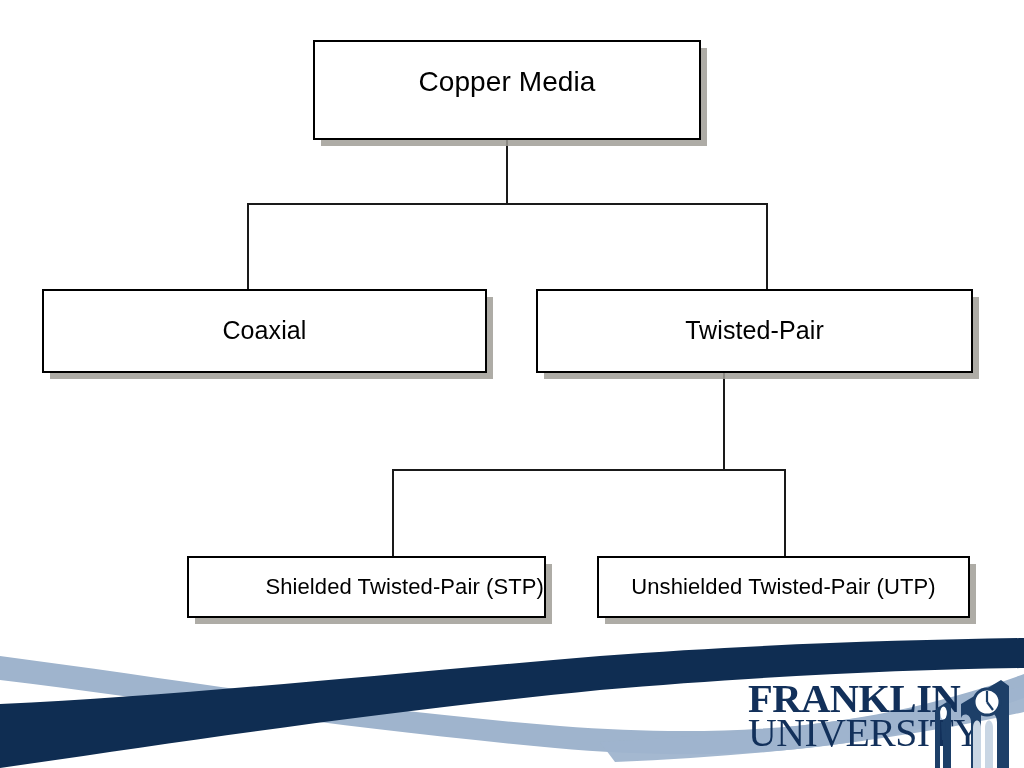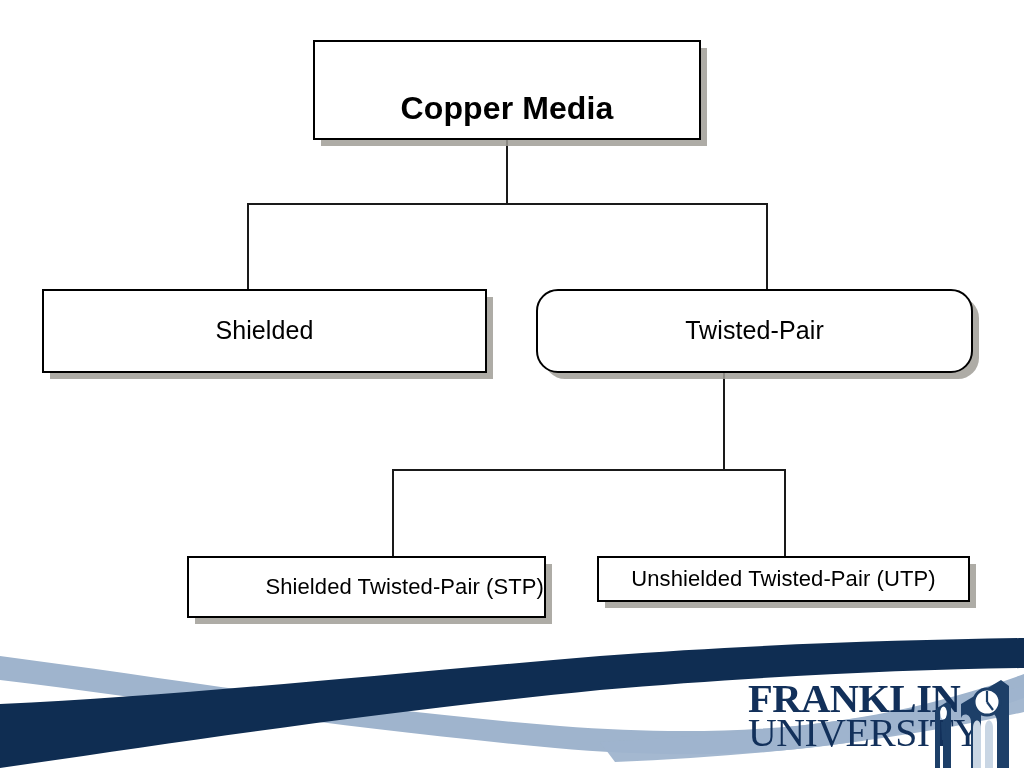--- a/index.html
+++ b/index.html
@@ -47,56 +47,54 @@
   
   #node-root {
     left: 313px;
     top: 40px;
     width: 388px;
     height: 100px;
     align-items: flex-start;
     padding-top: 25px;
   }
   #node-root .node-label {
-    font-size: 32px;
-    font-weight: bold;
-    margin-top: 24px;
+    font-size: 28px;
+    font-weight: normal;
   }
 
   #node-coaxial {
     left: 42px;
     top: 289px;
     width: 445px;
     height: 84px;
   }
   #node-coaxial .node-label { font-size: 25px; font-weight: normal; }
 
   #node-twisted {
     left: 536px;
     top: 289px;
     width: 437px;
     height: 84px;
-    border-radius: 22px;
   }
   #node-twisted .node-label { font-size: 25px; font-weight: normal; }
 
   #node-stp {
     left: 187px;
     top: 556px;
     width: 359px;
     height: 62px;
     justify-content: flex-end;
   }
   #node-stp .node-label { font-size: 22px; font-weight: normal; }
 
   #node-utp {
     left: 597px;
     top: 556px;
     width: 373px;
-    height: 46px;
+    height: 62px;
   }
   #node-utp .node-label { font-size: 22px; font-weight: normal; }
 
   
   .conn {
     position: absolute;
     background: #1a1a1a;
     z-index: 2;
   }
   .conn.v { width: 2px; }
@@ -180,21 +178,21 @@
   <div class="conn v" id="conn-tp-stem"></div>
   <div class="conn h" id="conn-bus-bot"></div>
   <div class="conn v" id="conn-drop-stp"></div>
   <div class="conn v" id="conn-drop-utp"></div>
 
   <div class="node" id="node-root">
     <span class="node-label">Copper Media</span>
   </div>
 
   <div class="node" id="node-coaxial">
-    <span class="node-label">Shielded</span>
+    <span class="node-label">Coaxial</span>
   </div>
 
   <div class="node" id="node-twisted">
     <span class="node-label">Twisted-Pair</span>
   </div>
 
   <div class="node" id="node-stp">
     <span class="node-label">Shielded Twisted-Pair (STP)</span>
   </div>
 

